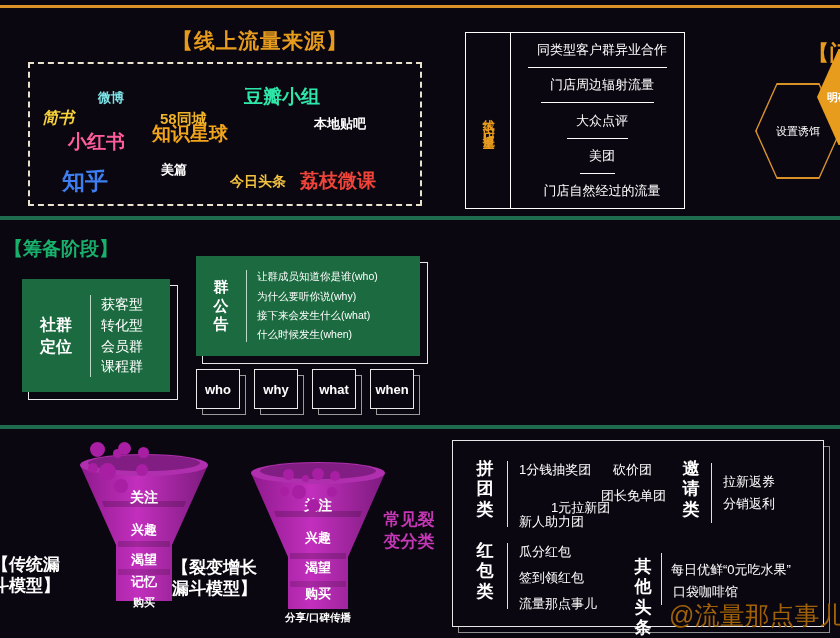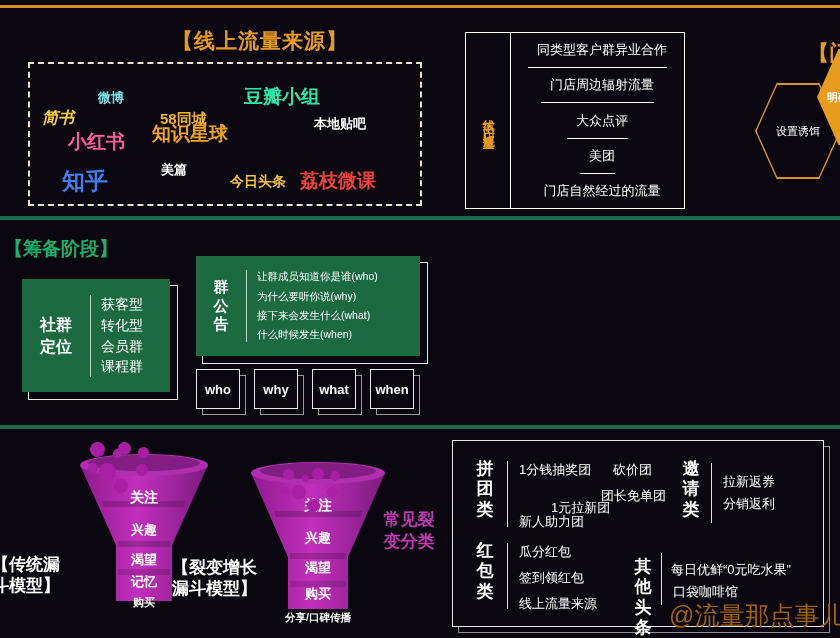--- a/index.html
+++ b/index.html
@@ -391,21 +391,21 @@
       <div class="fs-item" style="left:270px;top:52px;">分销返利</div>
 
       <div class="fs-cat" style="left:20px;top:100px;width:24px;">
         <div>红</div>
           <div>包</div>
           <div>类</div>
       </div>
       <div class="fs-sep" style="left:54px;top:102px;height:66px;"></div>
       <div class="fs-item" style="left:66px;top:100px;">瓜分红包</div>
       <div class="fs-item" style="left:66px;top:126px;">签到领红包</div>
-      <div class="fs-item" style="left:66px;top:152px;">线上流量来源</div>
+      <div class="fs-item" style="left:66px;top:152px;">流量那点事儿</div>
 
       <div class="fs-cat" style="left:178px;top:116px;width:24px;">
         <div>其</div>
           <div>他</div>
           <div>头条</div>
       </div>
       <div class="fs-sep" style="left:208px;top:112px;height:52px;"></div>
       <div class="fs-item" style="left:218px;top:118px;">每日优鲜“0元吃水果”</div>
       <div class="fs-item" style="left:220px;top:140px;">口袋咖啡馆</div>
 

